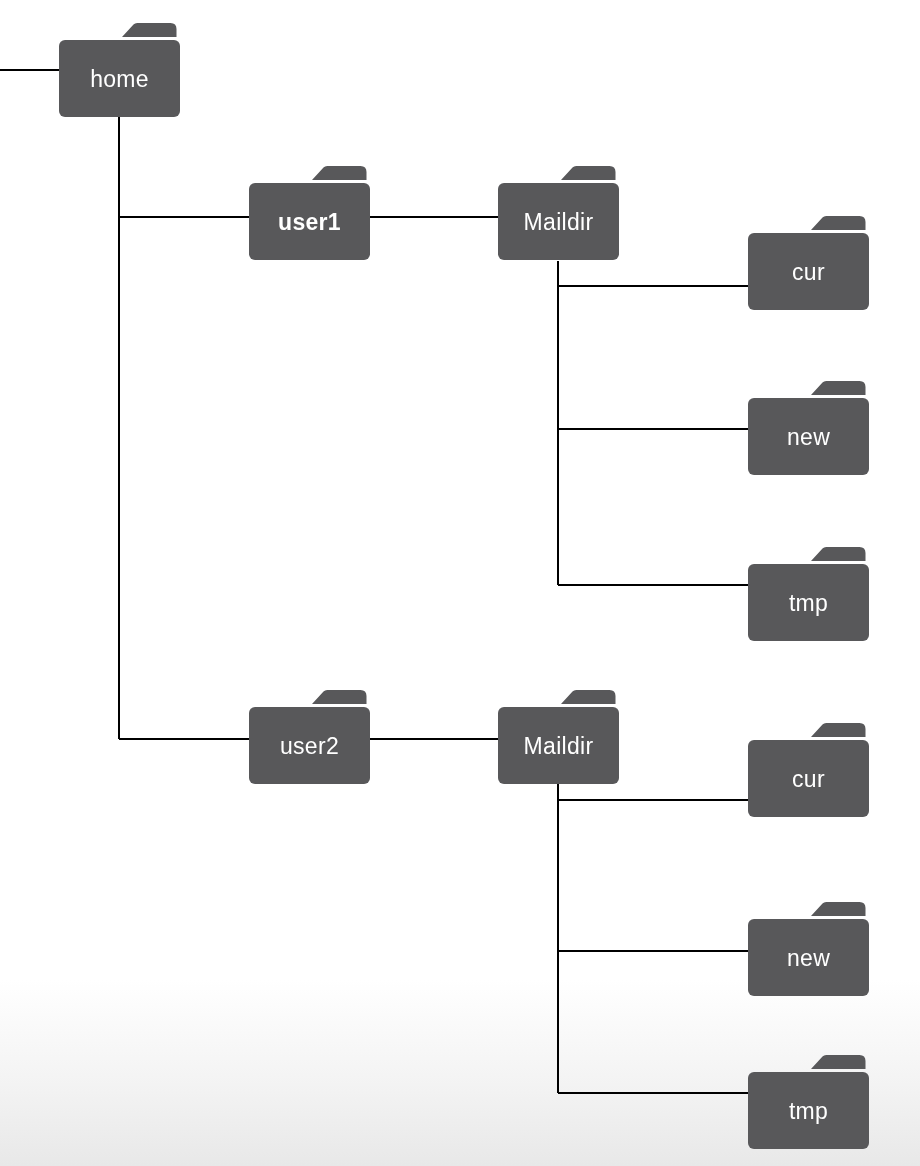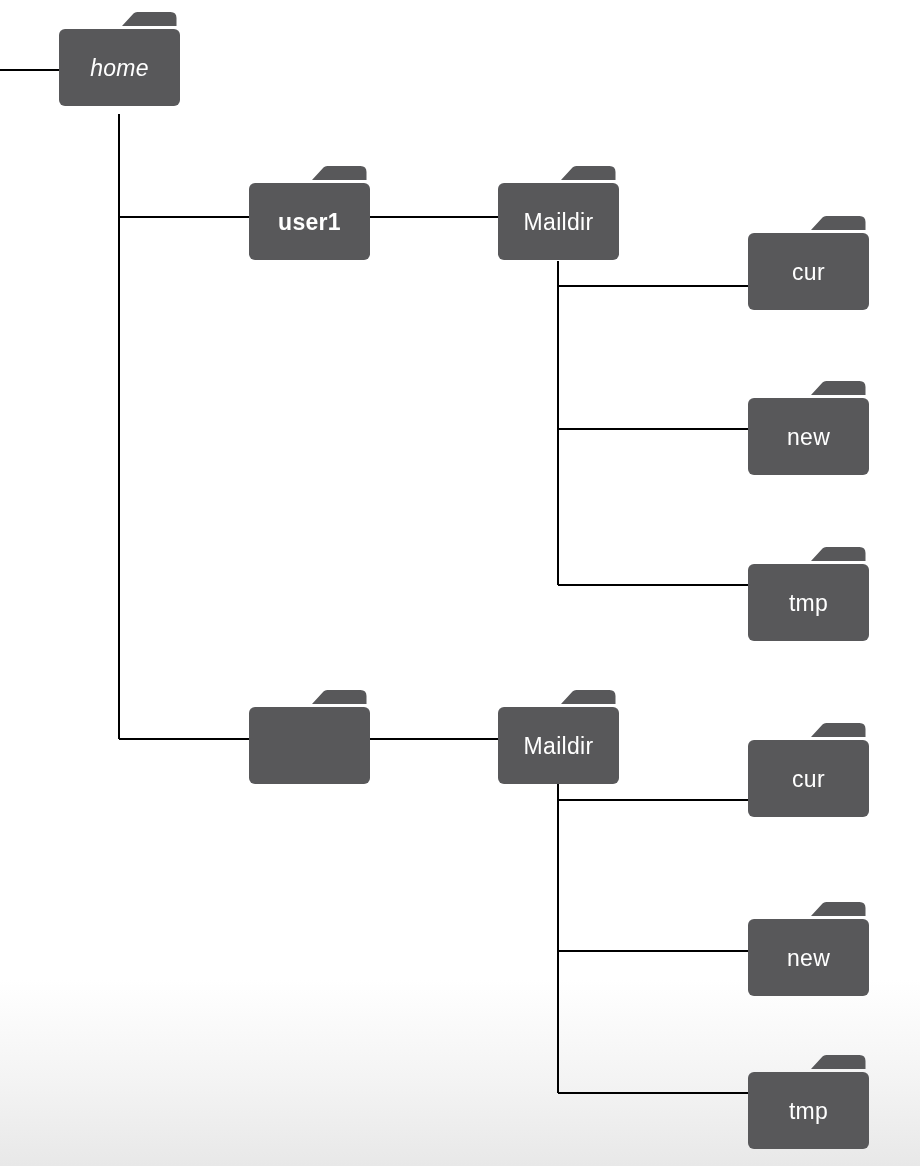--- a/index.html
+++ b/index.html
@@ -81,21 +81,21 @@
     <path d="M558 429 H748"></path>
     <path d="M558 585 H748"></path>
     <path d="M119 739 H249"></path>
     <path d="M369 739 H498"></path>
     <path d="M558 784 V1093"></path>
     <path d="M558 800 H748"></path>
     <path d="M558 951 H748"></path>
     <path d="M558 1093 H748"></path>
   </svg>
 
-  <div class="node" style="left:59px; top:9px;font-style:italic;">
+  <div class="node" style="left:59px; top:20px;">
     <svg class="folder-shape" viewBox="0 0 121 97" xmlns="http://www.w3.org/2000/svg">
       <path class="part" d="M63 17 L74.5 4.6 Q75.9 3 78.2 3 L111.5 3 Q117.5 3 117.5 9 L117.5 17 Z"></path>
       <rect class="part" x="0" y="20" width="121" height="77" rx="6"></rect>
     </svg>
     <span class="label">home</span>
   </div>
 
   <div class="node" style="left:249px; top:163px;font-weight:bold;">
     <svg class="folder-shape" viewBox="0 0 121 97" xmlns="http://www.w3.org/2000/svg">
       <path class="part" d="M63 17 L74.5 4.6 Q75.9 3 78.2 3 L111.5 3 Q117.5 3 117.5 9 L117.5 17 Z"></path>
@@ -134,20 +134,21 @@
       <rect class="part" x="0" y="20" width="121" height="77" rx="6"></rect>
     </svg>
     <span class="label">tmp</span>
   </div>
 
   <div class="node" style="left:249px; top:687px;">
     <svg class="folder-shape" viewBox="0 0 121 97" xmlns="http://www.w3.org/2000/svg">
       <path class="part" d="M63 17 L74.5 4.6 Q75.9 3 78.2 3 L111.5 3 Q117.5 3 117.5 9 L117.5 17 Z"></path>
       <rect class="part" x="0" y="20" width="121" height="77" rx="6"></rect>
     </svg>
+    <span class="label">user2</span>
   </div>
 
   <div class="node" style="left:498px; top:687px;">
     <svg class="folder-shape" viewBox="0 0 121 97" xmlns="http://www.w3.org/2000/svg">
       <path class="part" d="M63 17 L74.5 4.6 Q75.9 3 78.2 3 L111.5 3 Q117.5 3 117.5 9 L117.5 17 Z"></path>
       <rect class="part" x="0" y="20" width="121" height="77" rx="6"></rect>
     </svg>
     <span class="label">Maildir</span>
   </div>
 

